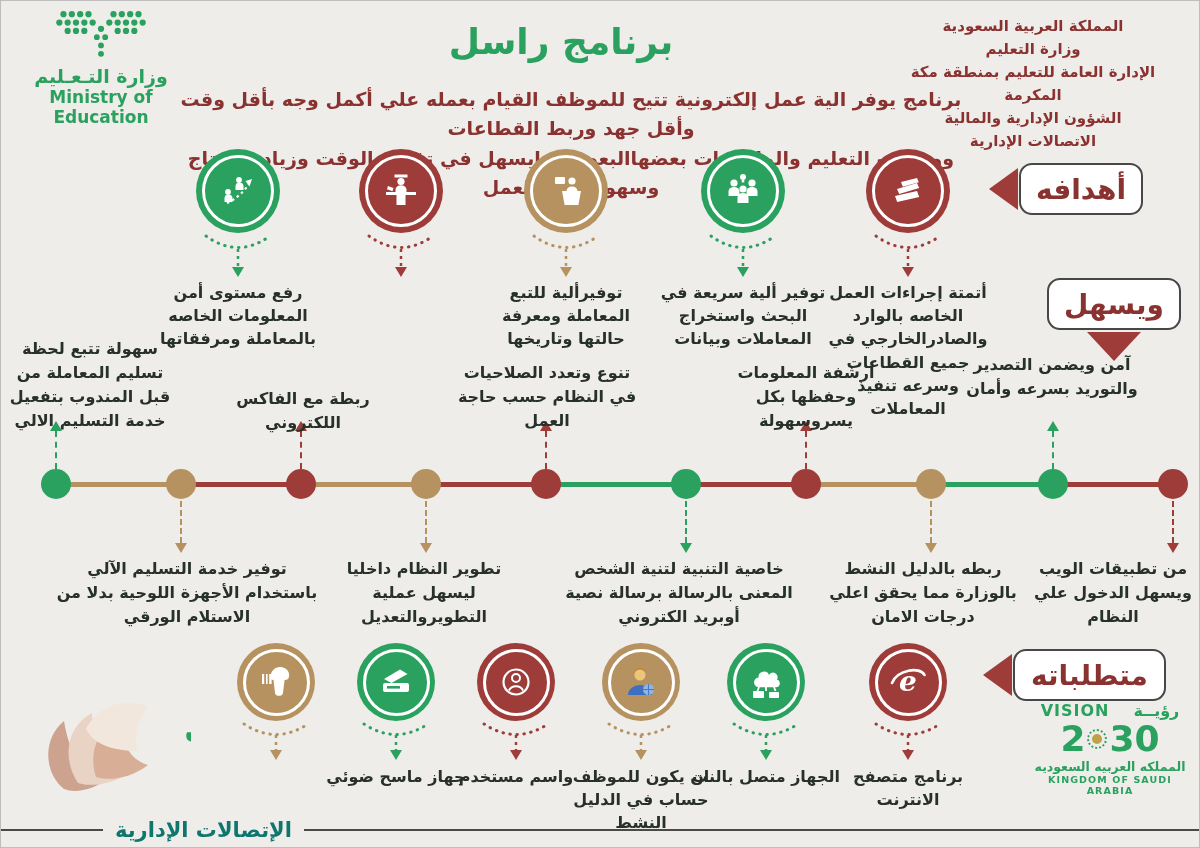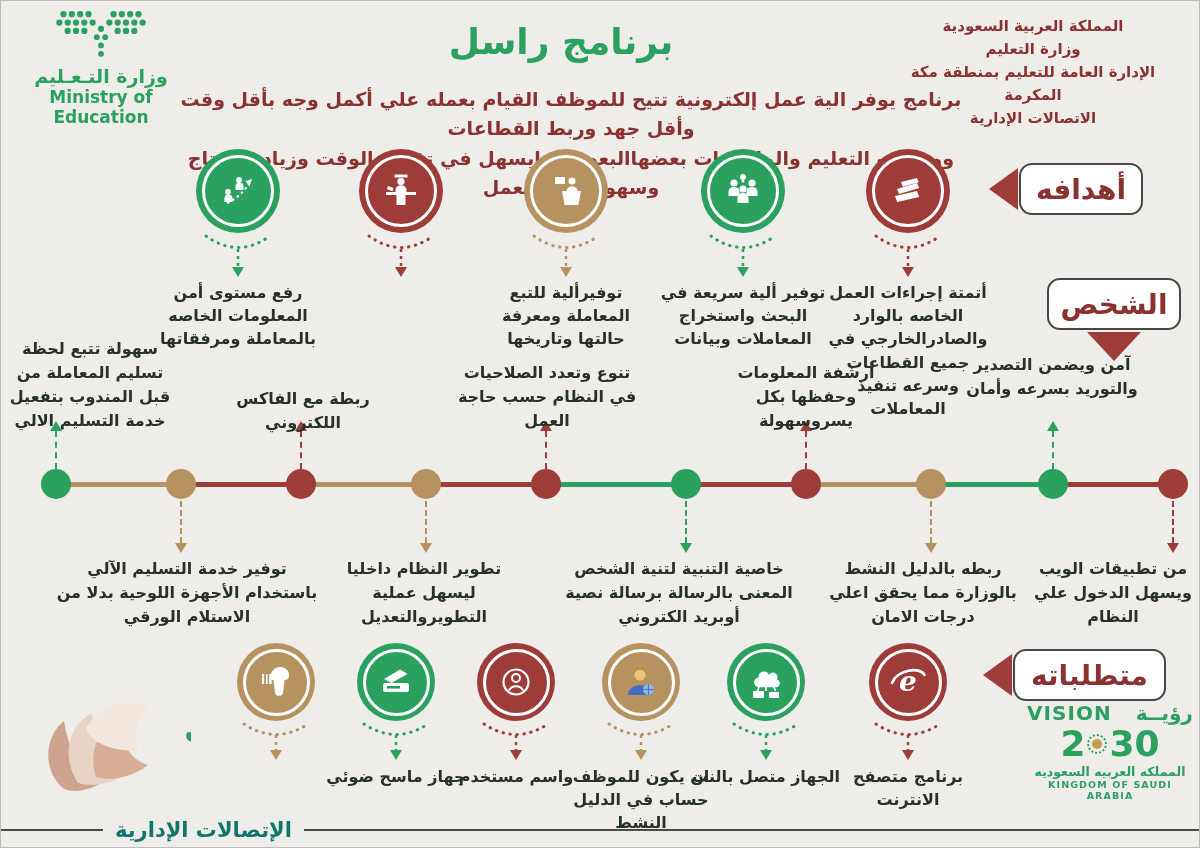--- a/index.html
+++ b/index.html
@@ -54,21 +54,21 @@
   .tri-up{position:absolute;width:0;height:0;border-left:6px solid transparent;
     border-right:6px solid transparent;border-bottom:10px solid currentColor}
   .tri-down{position:absolute;width:0;height:0;border-left:6px solid transparent;
     border-right:6px solid transparent;border-top:10px solid currentColor}
   .tl-text{position:absolute;font-weight:bold;font-size:16px;color:#27312a;
     text-align:center;direction:rtl;line-height:1.5}
 
   
   .vision{top:700px;left:1028px;width:162px;text-align:center;color:#2aa15e}
   .vision .l1{display:flex;justify-content:center;align-items:flex-end;gap:24px;
-    font-weight:bold;font-size:20px;letter-spacing:1px}
+    font-weight:bold;font-size:16px;letter-spacing:1px}
   .vision .l2{display:flex;justify-content:center;align-items:center;
     font-weight:bold;font-size:36px;line-height:1.05;direction:ltr}
   .emblem{width:16px;height:16px;border:2.2px dotted #2aa15e;border-radius:50%;
     display:inline-block;position:relative;margin:0 2px}
   .emblem::after{content:"";position:absolute;inset:3px;background:#bfa14a;border-radius:50%}
   .vision .l3{font-size:12.5px;font-weight:bold;margin-top:1px}
   .vision .l4{font-size:9.5px;font-weight:bold;letter-spacing:1.1px;color:#2aa15e}
 
   .bottom-bar{left:0;right:0;top:812px;height:34px;display:flex;align-items:center}
   .bar-line{height:0;border-top:2px solid #4a4a4a}
@@ -117,20 +117,21 @@
   <div class="ar" dir="rtl">وزارة التـعـليم</div>
   <div class="en">Ministry of Education</div>
 </div>
 
 <div class="abs page-title" dir="rtl">برنامج راسل</div>
 
 <div class="abs org-block" dir="rtl">
   <div>المملكة العربية السعودية</div>
   <div>وزارة التعليم</div>
   <div>الإدارة العامة للتعليم بمنطقة مكة المكرمة</div>
+  <div>الشؤون الإدارية والمالية</div>
   <div>الاتصالات الإدارية</div>
 </div>
 
 <div class="abs intro">
   <div>برنامج يوفر الية عمل إلكترونية  تتيح للموظف  القيام بعمله علي أكمل  وجه بأقل وقت وأقل جهد وربط القطاعات</div>
   <div>ووزارات التعليم والملحقيات بعضهاالبعض ممايسهل في تقليل الوقت وزيادة الإنتاج وسهولة تتبع العمل</div>
 </div>
 
 
 <div class="abs tri-left" style="left:988px;top:167px"></div>
@@ -250,21 +251,21 @@
   <svg class="conn" width="84" height="46" viewBox="0 0 84 46">
     <path d="M10 3 Q42 26 74 3" stroke-width="3" stroke-dasharray="0.5 6.5" stroke-linecap="round"></path>
     <line x1="42" y1="16" x2="42" y2="34" stroke-width="2.5" stroke-dasharray="3 4"></line>
     <polygon points="36,34 48,34 42,44"></polygon>
   </svg>
   <div class="item-txt" style="width:182px">رفع مستوى أمن  المعلومات الخاصه بالمعاملة ومرفقاتها</div>
 </div>
 
 
 <div class="abs label-box" style="left:1046px;top:277px;width:134px;height:52px">
-  <span dir="rtl">الشخص</span>
+  <span dir="rtl">ويسهل</span>
 </div>
 <div class="abs tri-big-down" style="left:1086px;top:331px"></div>
 
 
 
 <div class="abs tl-seg bg-t" style="left:55px;width:125px"></div>
 <div class="abs tl-seg bg-r" style="left:180px;width:120px"></div>
 <div class="abs tl-seg bg-t" style="left:300px;width:125px"></div>
 <div class="abs tl-seg bg-r" style="left:425px;width:120px"></div>
 <div class="abs tl-seg bg-g" style="left:545px;width:140px"></div>

